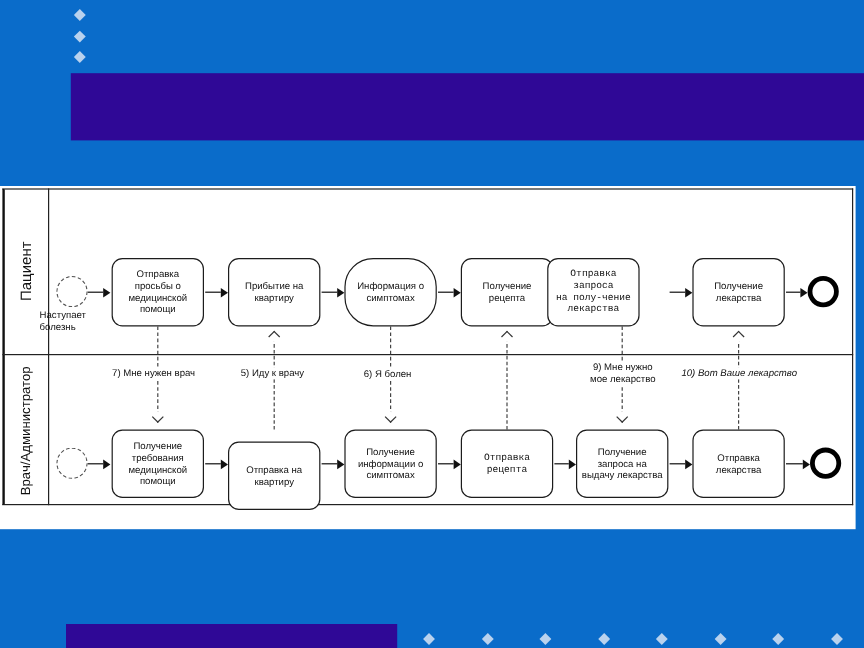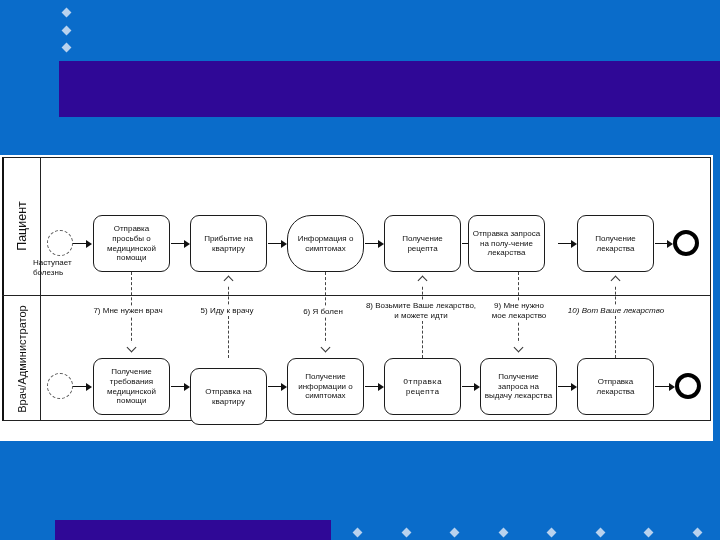--- a/index.html
+++ b/index.html
@@ -77,22 +77,20 @@
   <div class="msg down" style="left:131px; top:272px; height:79px;"></div>
   <div class="msg up" style="left:228px; top:277px; height:81px;"></div>
   <div class="msg down" style="left:325px; top:272px; height:79px;"></div>
   <div class="msg up" style="left:422px; top:277px; height:81px;"></div>
   <div class="msg down" style="left:518px; top:272px; height:79px;"></div>
   <div class="msg up" style="left:615px; top:277px; height:81px;"></div>
 
   <div class="msg-label" style="left:87px;  top:306px; width:82px;">7) Мне нужен врач</div>
   <div class="msg-label" style="left:191px; top:306px; width:72px;">5) Иду к врачу</div>
   <div class="msg-label" style="left:296px; top:307px; width:54px;">6) Я болен</div>
-  <div class="msg-label" style="left:360px; top:301px; width:122px;">8) Возьмите Ваше лекарство,
-и можете идти</div>
   <div class="msg-label" style="left:486px; top:301px; width:66px;">9) Мне нужно
 мое лекарство</div>
   <div class="msg-label" style="left:566px; top:306px; width:100px;font-style:italic;">10) Вот Ваше лекарство</div>
 
   <div class="seq" style="left:73px;  top:243px; width:13px;"></div>
   <div class="seq" style="left:171px; top:243px; width:13px;"></div>
   <div class="seq" style="left:268px; top:243px; width:13px;"></div>
   <div class="seq" style="left:365px; top:243px; width:13px;"></div>
   <div class="seq" style="left:462px; top:243px; width:12px;"></div>
   <div class="seq" style="left:558px; top:243px; width:13px;"></div>
@@ -116,21 +114,21 @@
   <div class="task" style="left:93px;  top:215px;">Отправка
 просьбы о
 медицинской
 помощи</div>
   <div class="task" style="left:190px; top:215px;">Прибытие на
 квартиру</div>
   <div class="task" style="left:287px; top:215px;border-radius:24px;">Информация о
 симптомах</div>
   <div class="task" style="left:384px; top:215px;">Получение
 рецепта</div>
-  <div class="task" style="left:468px; top:215px;">Отправка запроса
+  <div class="task" style="left:456px; top:215px;font-family:Liberation Mono, monospace;">Отправка запроса
 на полу-чение
 лекарства</div>
   <div class="task" style="left:577px; top:215px;">Получение
 лекарства</div>
 
   <div class="task" style="left:93px;  top:358px;">Получение
 требования
 медицинской
 помощи</div>
   <div class="task" style="left:190px; top:368px;">Отправка на

